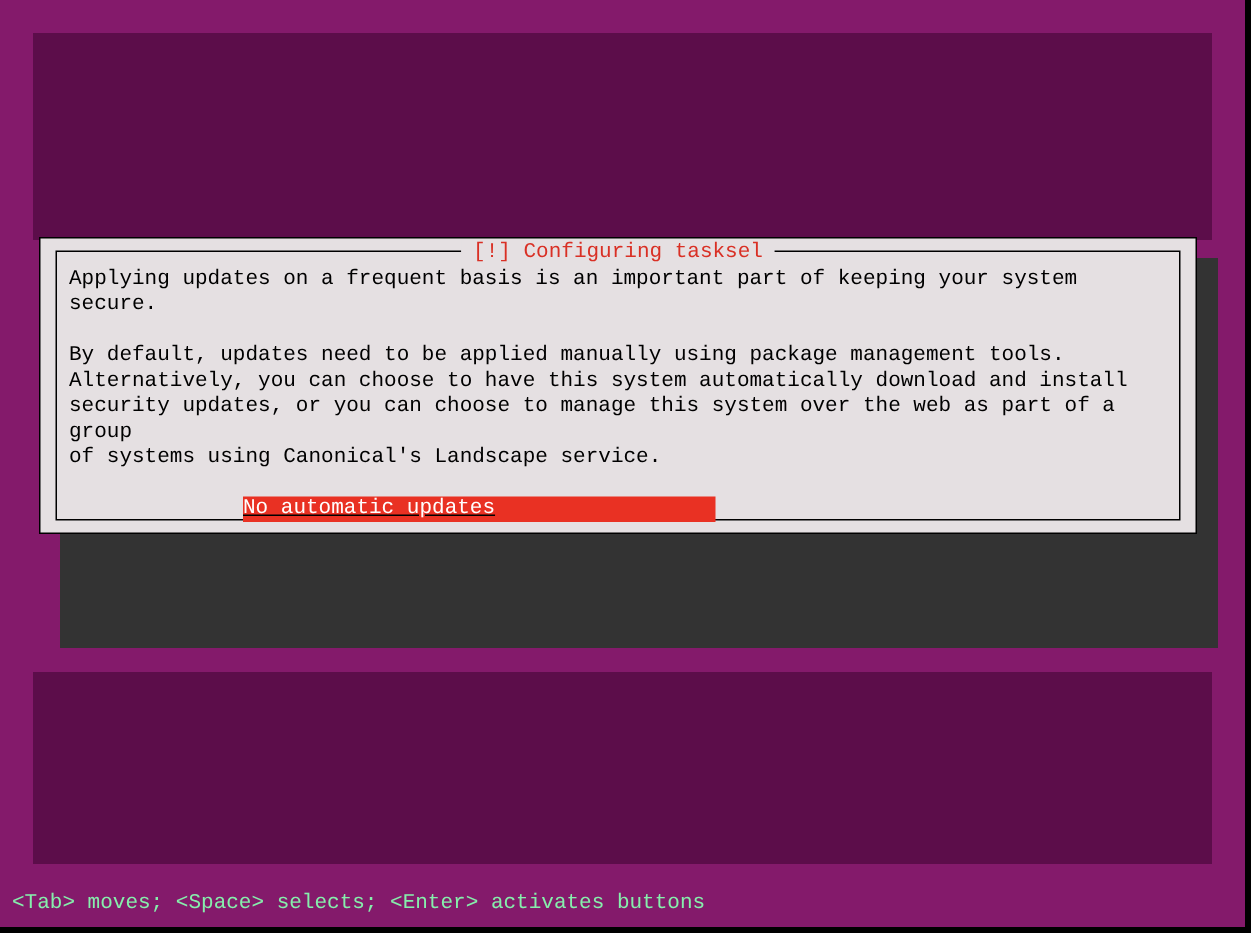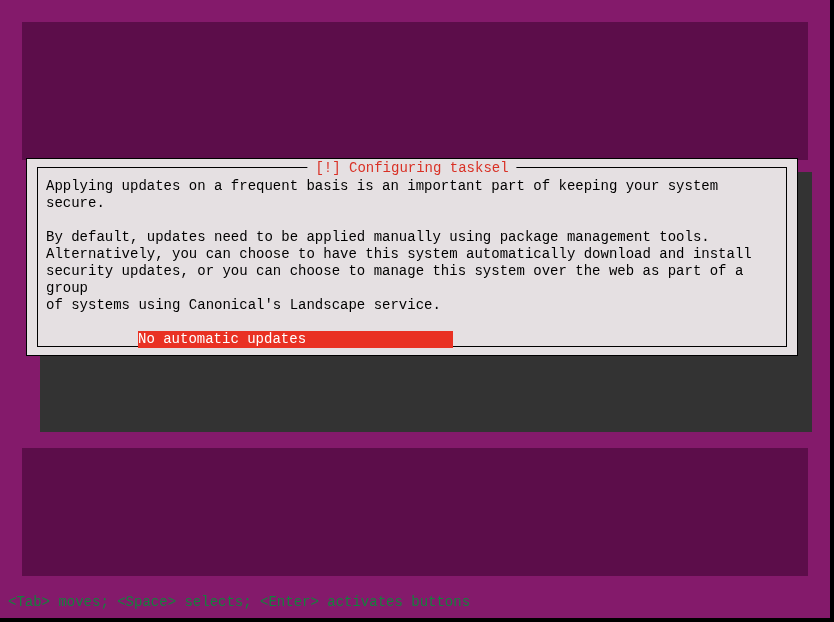--- a/index.html
+++ b/index.html
@@ -84,36 +84,37 @@
       line-height: 17px;
     }
     .para {
       margin-bottom: 17px;
       white-space: pre-wrap;
     }
     .para:last-of-type {
       margin-bottom: 17px;
     }
     .options {
-      margin-left: 92px;
+      margin-left: 116px;
+      text-decoration: underline;
     }
     .option {
       white-space: pre;
       cursor: pointer;
     }
     .option.selected {
       background: #e93123;
       color: #fff;
       width: 315px;
     }
     .footer {
       position: absolute;
       bottom: 12px;
       left: 8px;
-      color: #15803d;
+      color: #86efac;
       font-size: 14px;
     }
   </style>
 </head>
 <body>
 
 <div class="outer-bg">
   <div class="inner-block-top"></div>
   <div class="inner-block-bottom"></div>
 </div>

